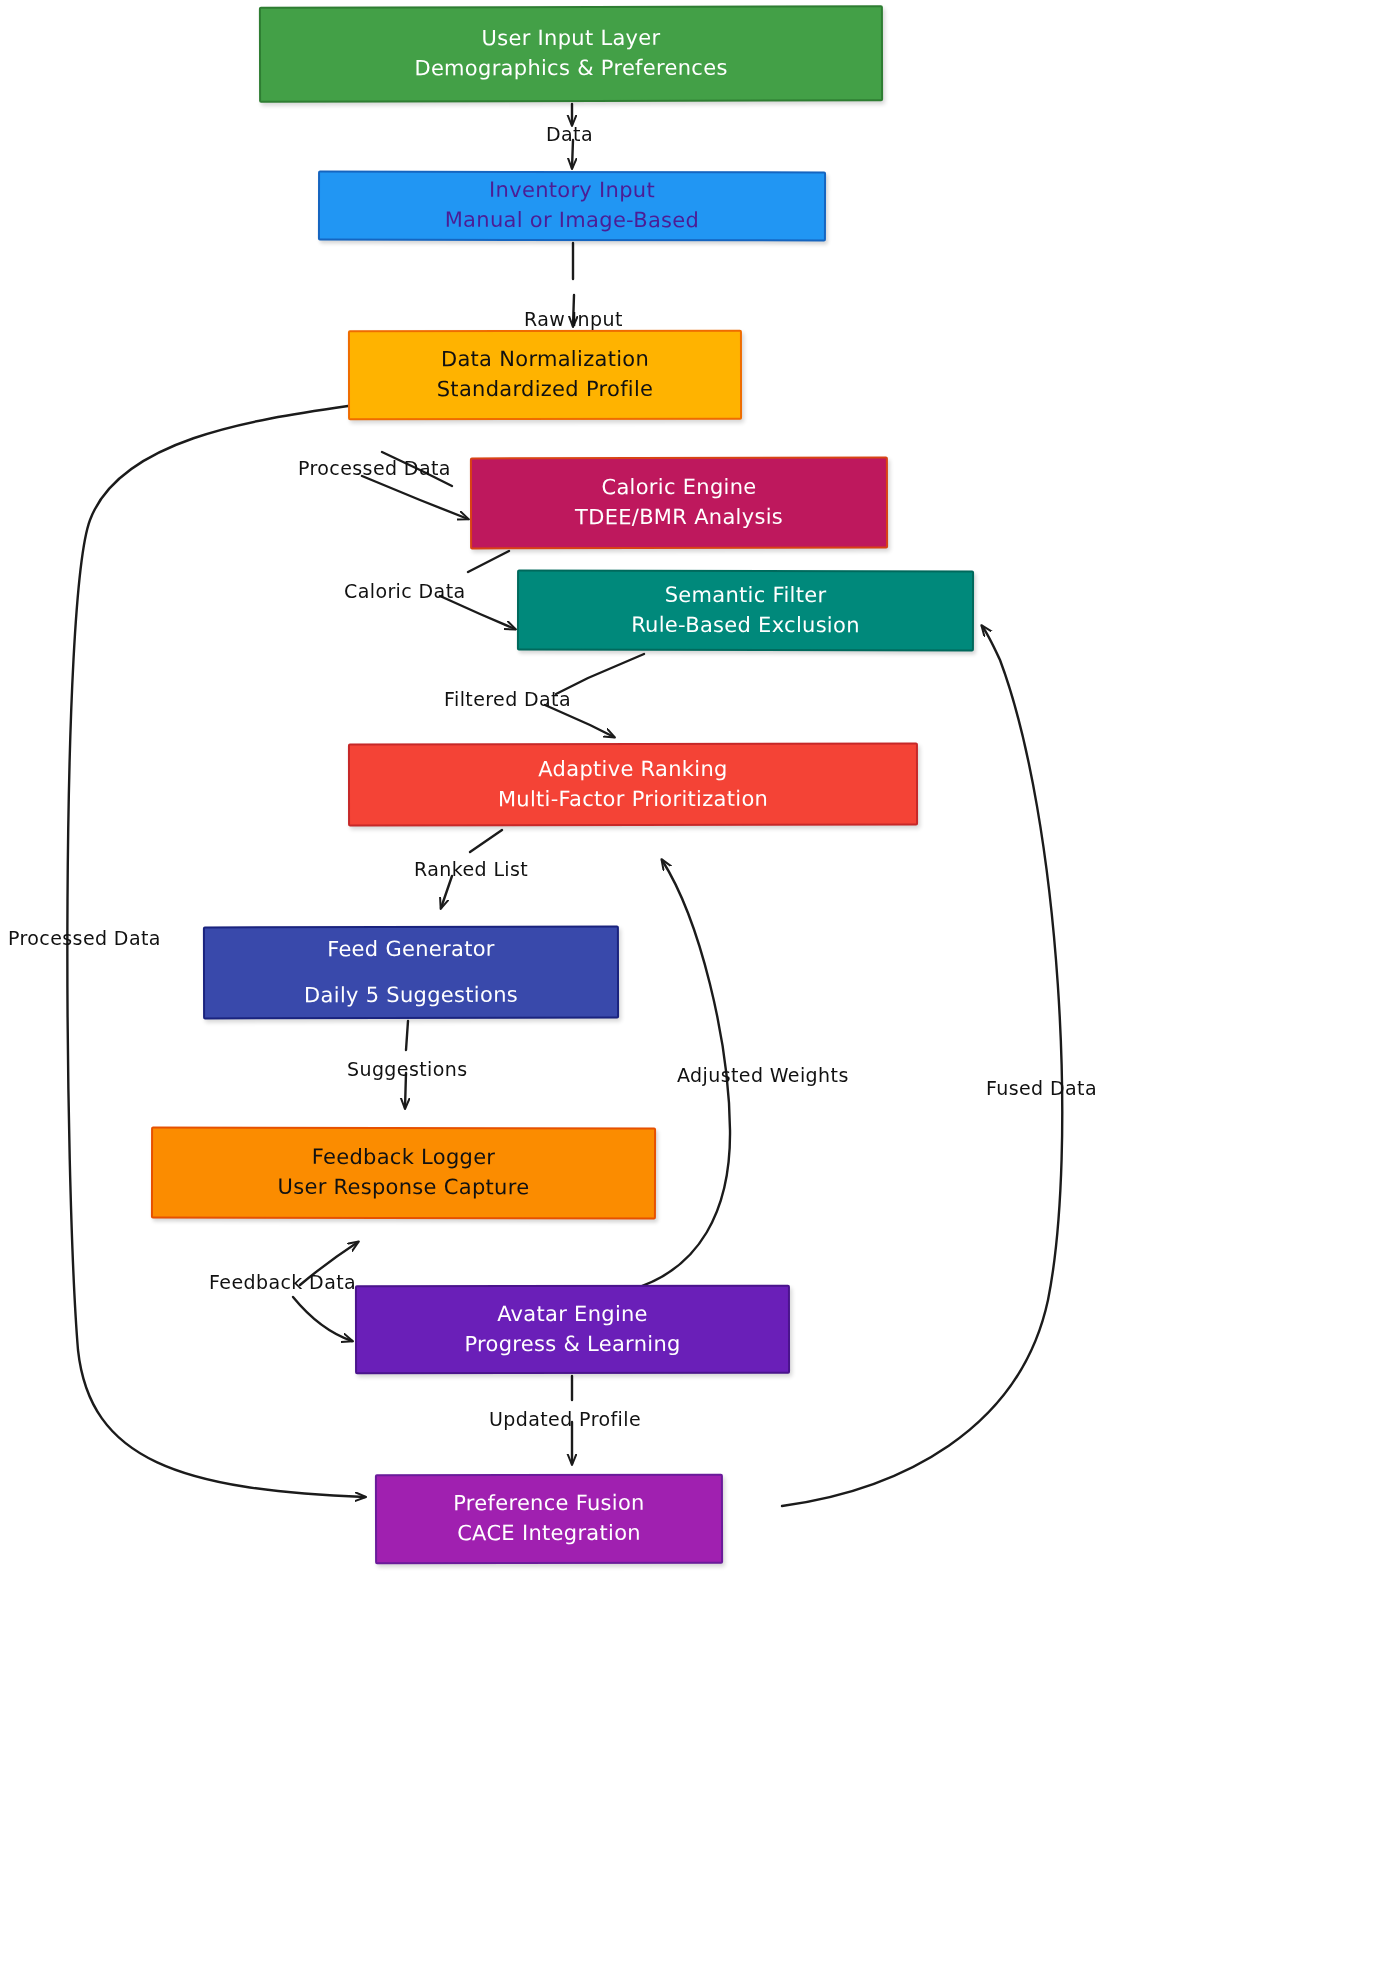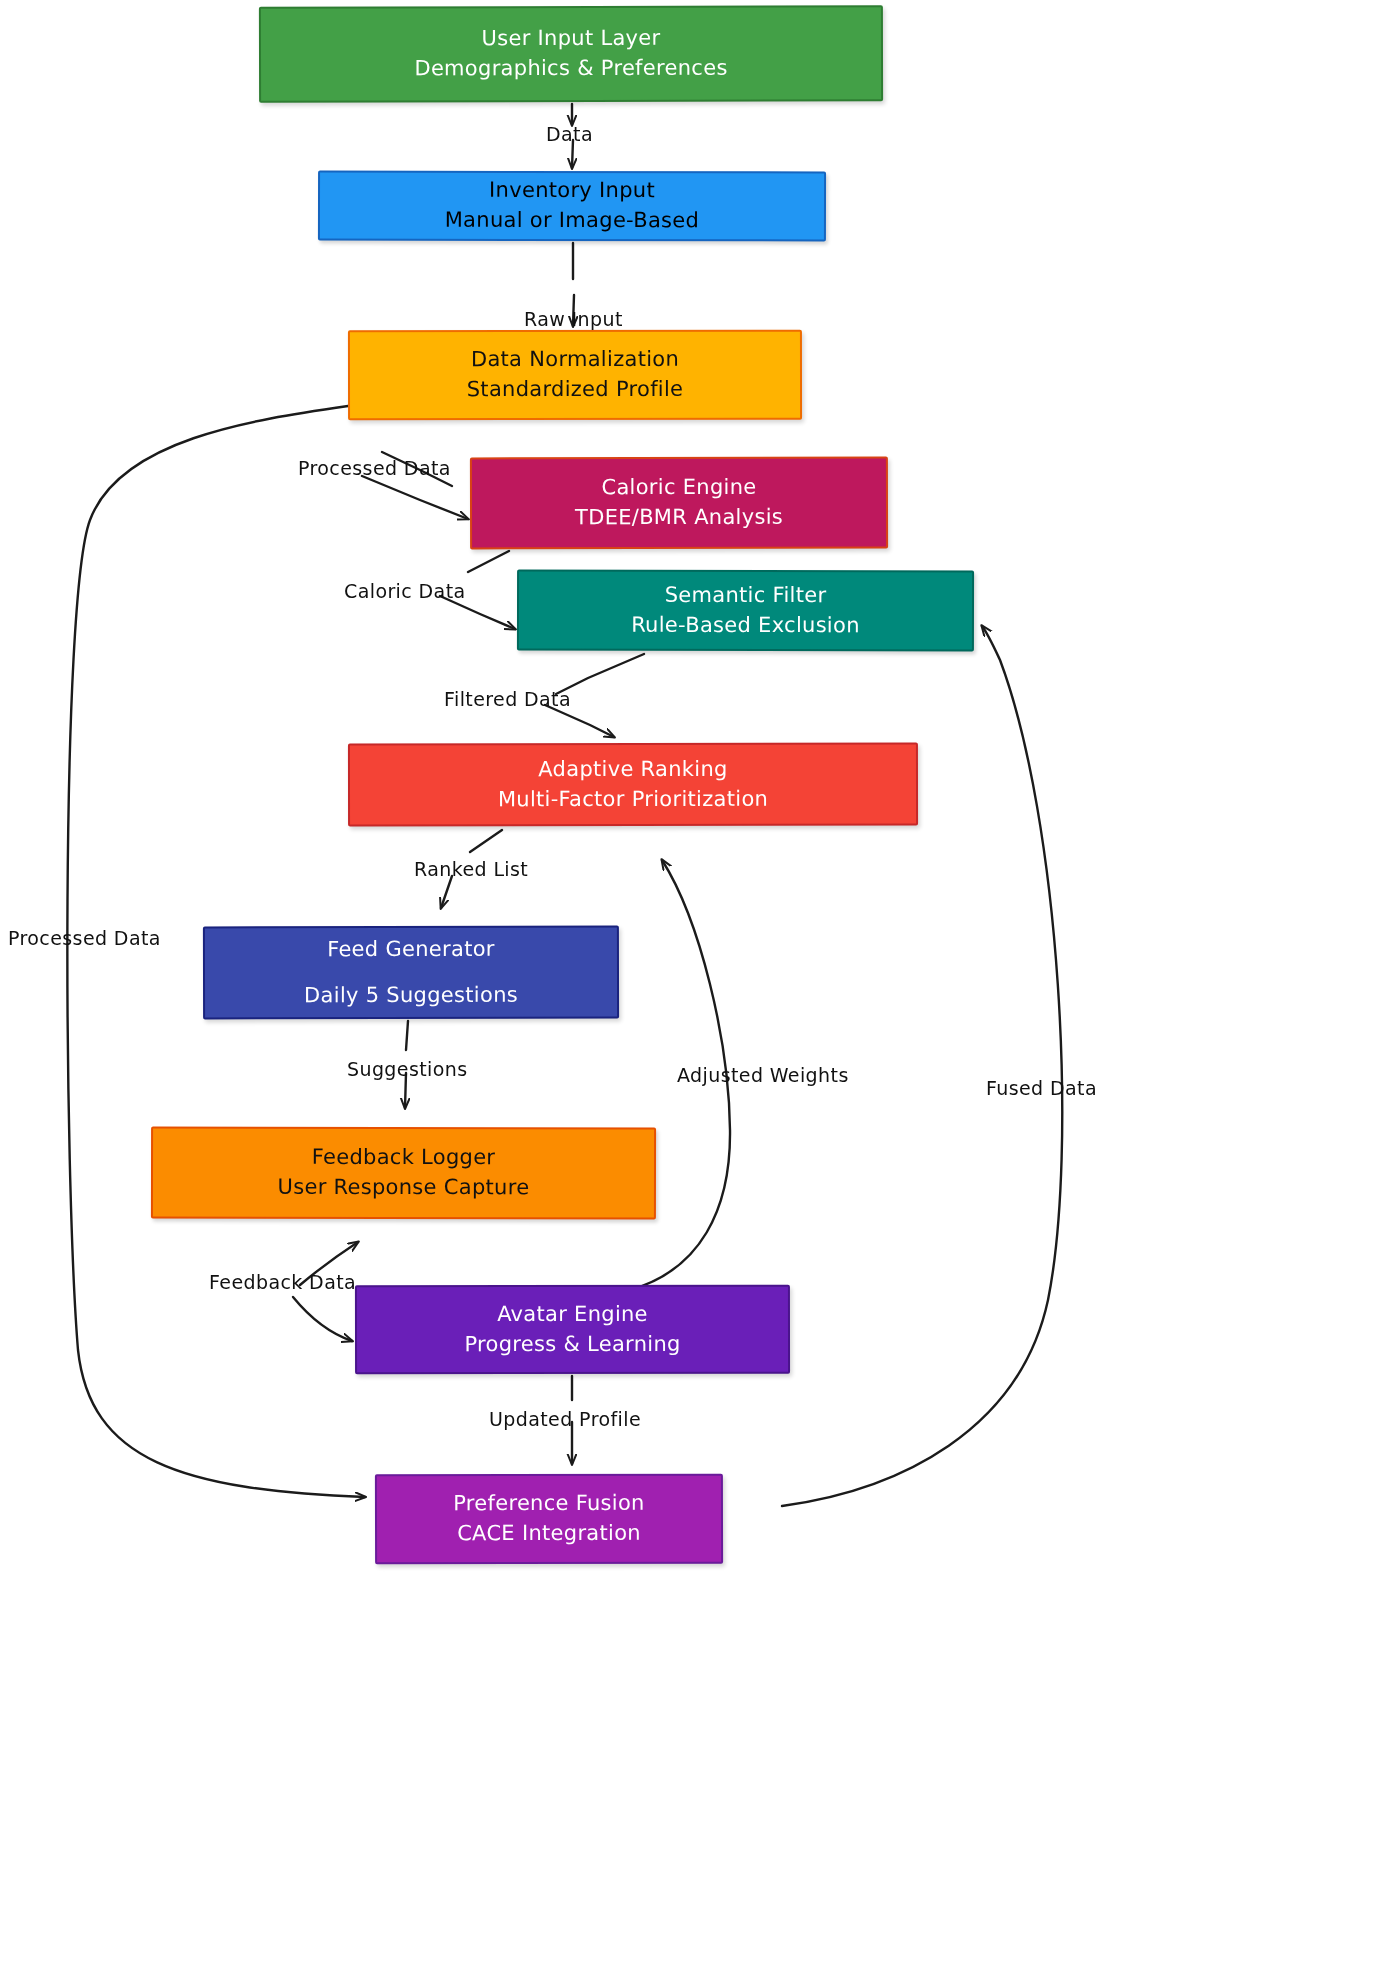--- a/index.html
+++ b/index.html
@@ -106,26 +106,26 @@
 
       <path d="M 348 406 C 250 420 120 440 90 520 C 60 600 64 1180 78 1350 C 90 1460 180 1490 365 1497" marker-end="url(#ah)"></path>
     </g>
   </svg>
 
   <div class="node w1" id="n0" style="left: 259px; top: 6px; width: 624px; height: 96px; background: rgb(67, 160, 71); border-color: rgb(46, 125, 50); color: rgb(255, 255, 255);">
     <span class="line1">User Input Layer</span>
     <span class="line2">Demographics &amp; Preferences</span>
   </div>
 
-  <div class="node w2" id="n1" style="left: 318px; top: 171px; width: 508px; height: 70px; background: rgb(33, 150, 243); border-color: rgb(21, 101, 192); color: #000000;">
+  <div class="node w2" id="n1" style="left: 318px; top: 171px; width: 508px; height: 70px; background: rgb(33, 150, 243); border-color: rgb(21, 101, 192); color: #4c1d95;">
     <span class="line1">Inventory Input</span>
     <span class="line2">Manual or Image-Based</span>
   </div>
 
-  <div class="node w3" id="n2" style="left: 348px; top: 330px; width: 454px; height: 90px; background: rgb(255, 179, 0); border-color: rgb(239, 108, 0); color: rgb(17, 17, 17);">
+  <div class="node w3" id="n2" style="left: 348px; top: 330px; width: 394px; height: 90px; background: rgb(255, 179, 0); border-color: rgb(239, 108, 0); color: rgb(17, 17, 17);">
     <span class="line1">Data Normalization</span>
     <span class="line2">Standardized Profile</span>
   </div>
 
   <div class="node w1" id="n3" style="left: 470px; top: 457px; width: 418px; height: 92px; background: #be185d; border-color: rgb(216, 67, 21); color: rgb(255, 255, 255);">
     <span class="line1">Caloric Engine</span>
     <span class="line2">TDEE/BMR Analysis</span>
   </div>
 
   <div class="node w2" id="n4" style="left: 517px; top: 570px; width: 457px; height: 81px; background: rgb(0, 137, 123); border-color: rgb(0, 105, 92); color: rgb(255, 255, 255);">

